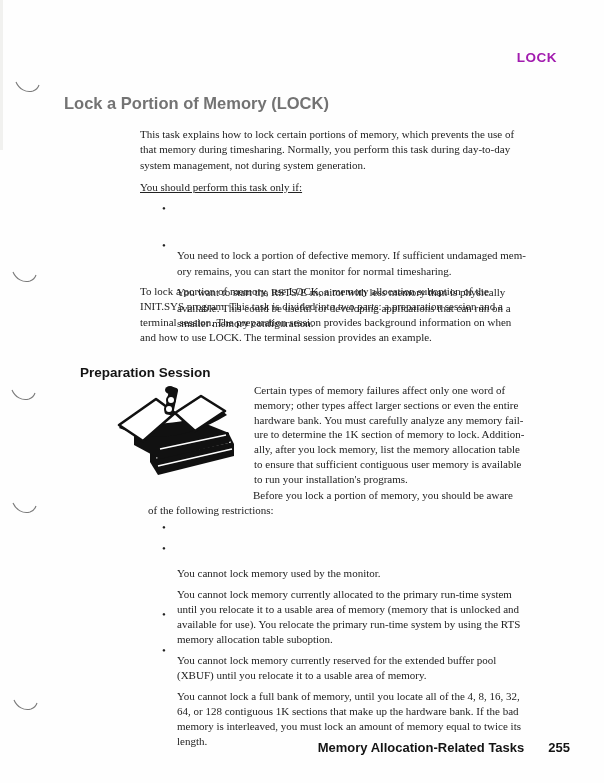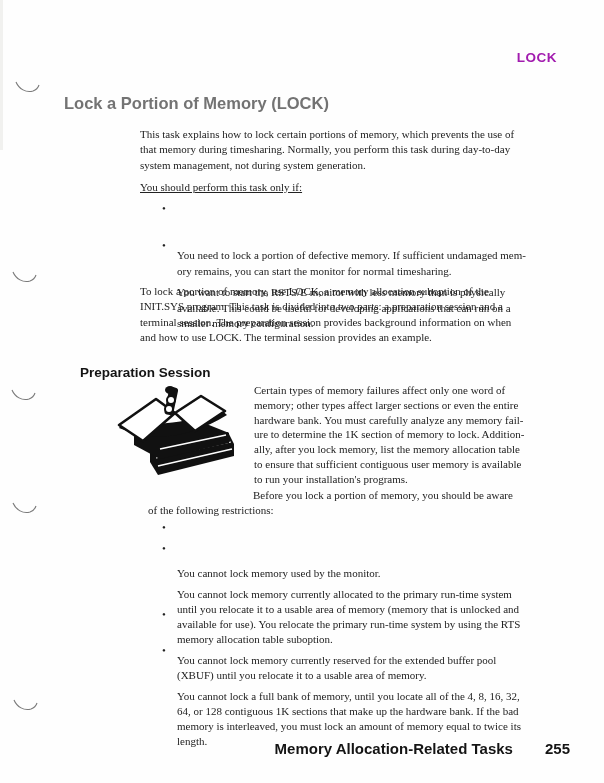--- a/index.html
+++ b/index.html
@@ -50,23 +50,23 @@
   .r1 { left:140px; top:542px; line-height:15px; }
   .r2 { left:140px; top:608px; line-height:15px; }
   .r3 { left:140px; top:644px; line-height:15px; }
   .bullet { padding-left:37px; }
   .bullet .dot { position:absolute; left:22px; top:-1px; font-size:11px; }
   
   .illus { position:absolute; left:112px; top:386px; width:125px; height:97px; }
   
   .footer {
     position:absolute; top:740px; right:34px;
-    display:flex; align-items:flex-start; gap:32px;
+    display:flex; align-items:flex-start; gap:24px;
     font-family:"Liberation Sans", sans-serif; font-weight:700;
-    font-size:15px; color:#141414;
+    font-size:13px; color:#141414;
   }
 </style>
 </head>
 <body>
 
 <div class="page">
 
   <div class="vstreak"></div>
   <svg class="mark m1" viewBox="0 0 26 14">
       <path d="M2,2 C5,9 12,13 19,11 C22,10 24,8 25,5" stroke="#7a7a7a" stroke-width="1.1" fill="none"></path>

